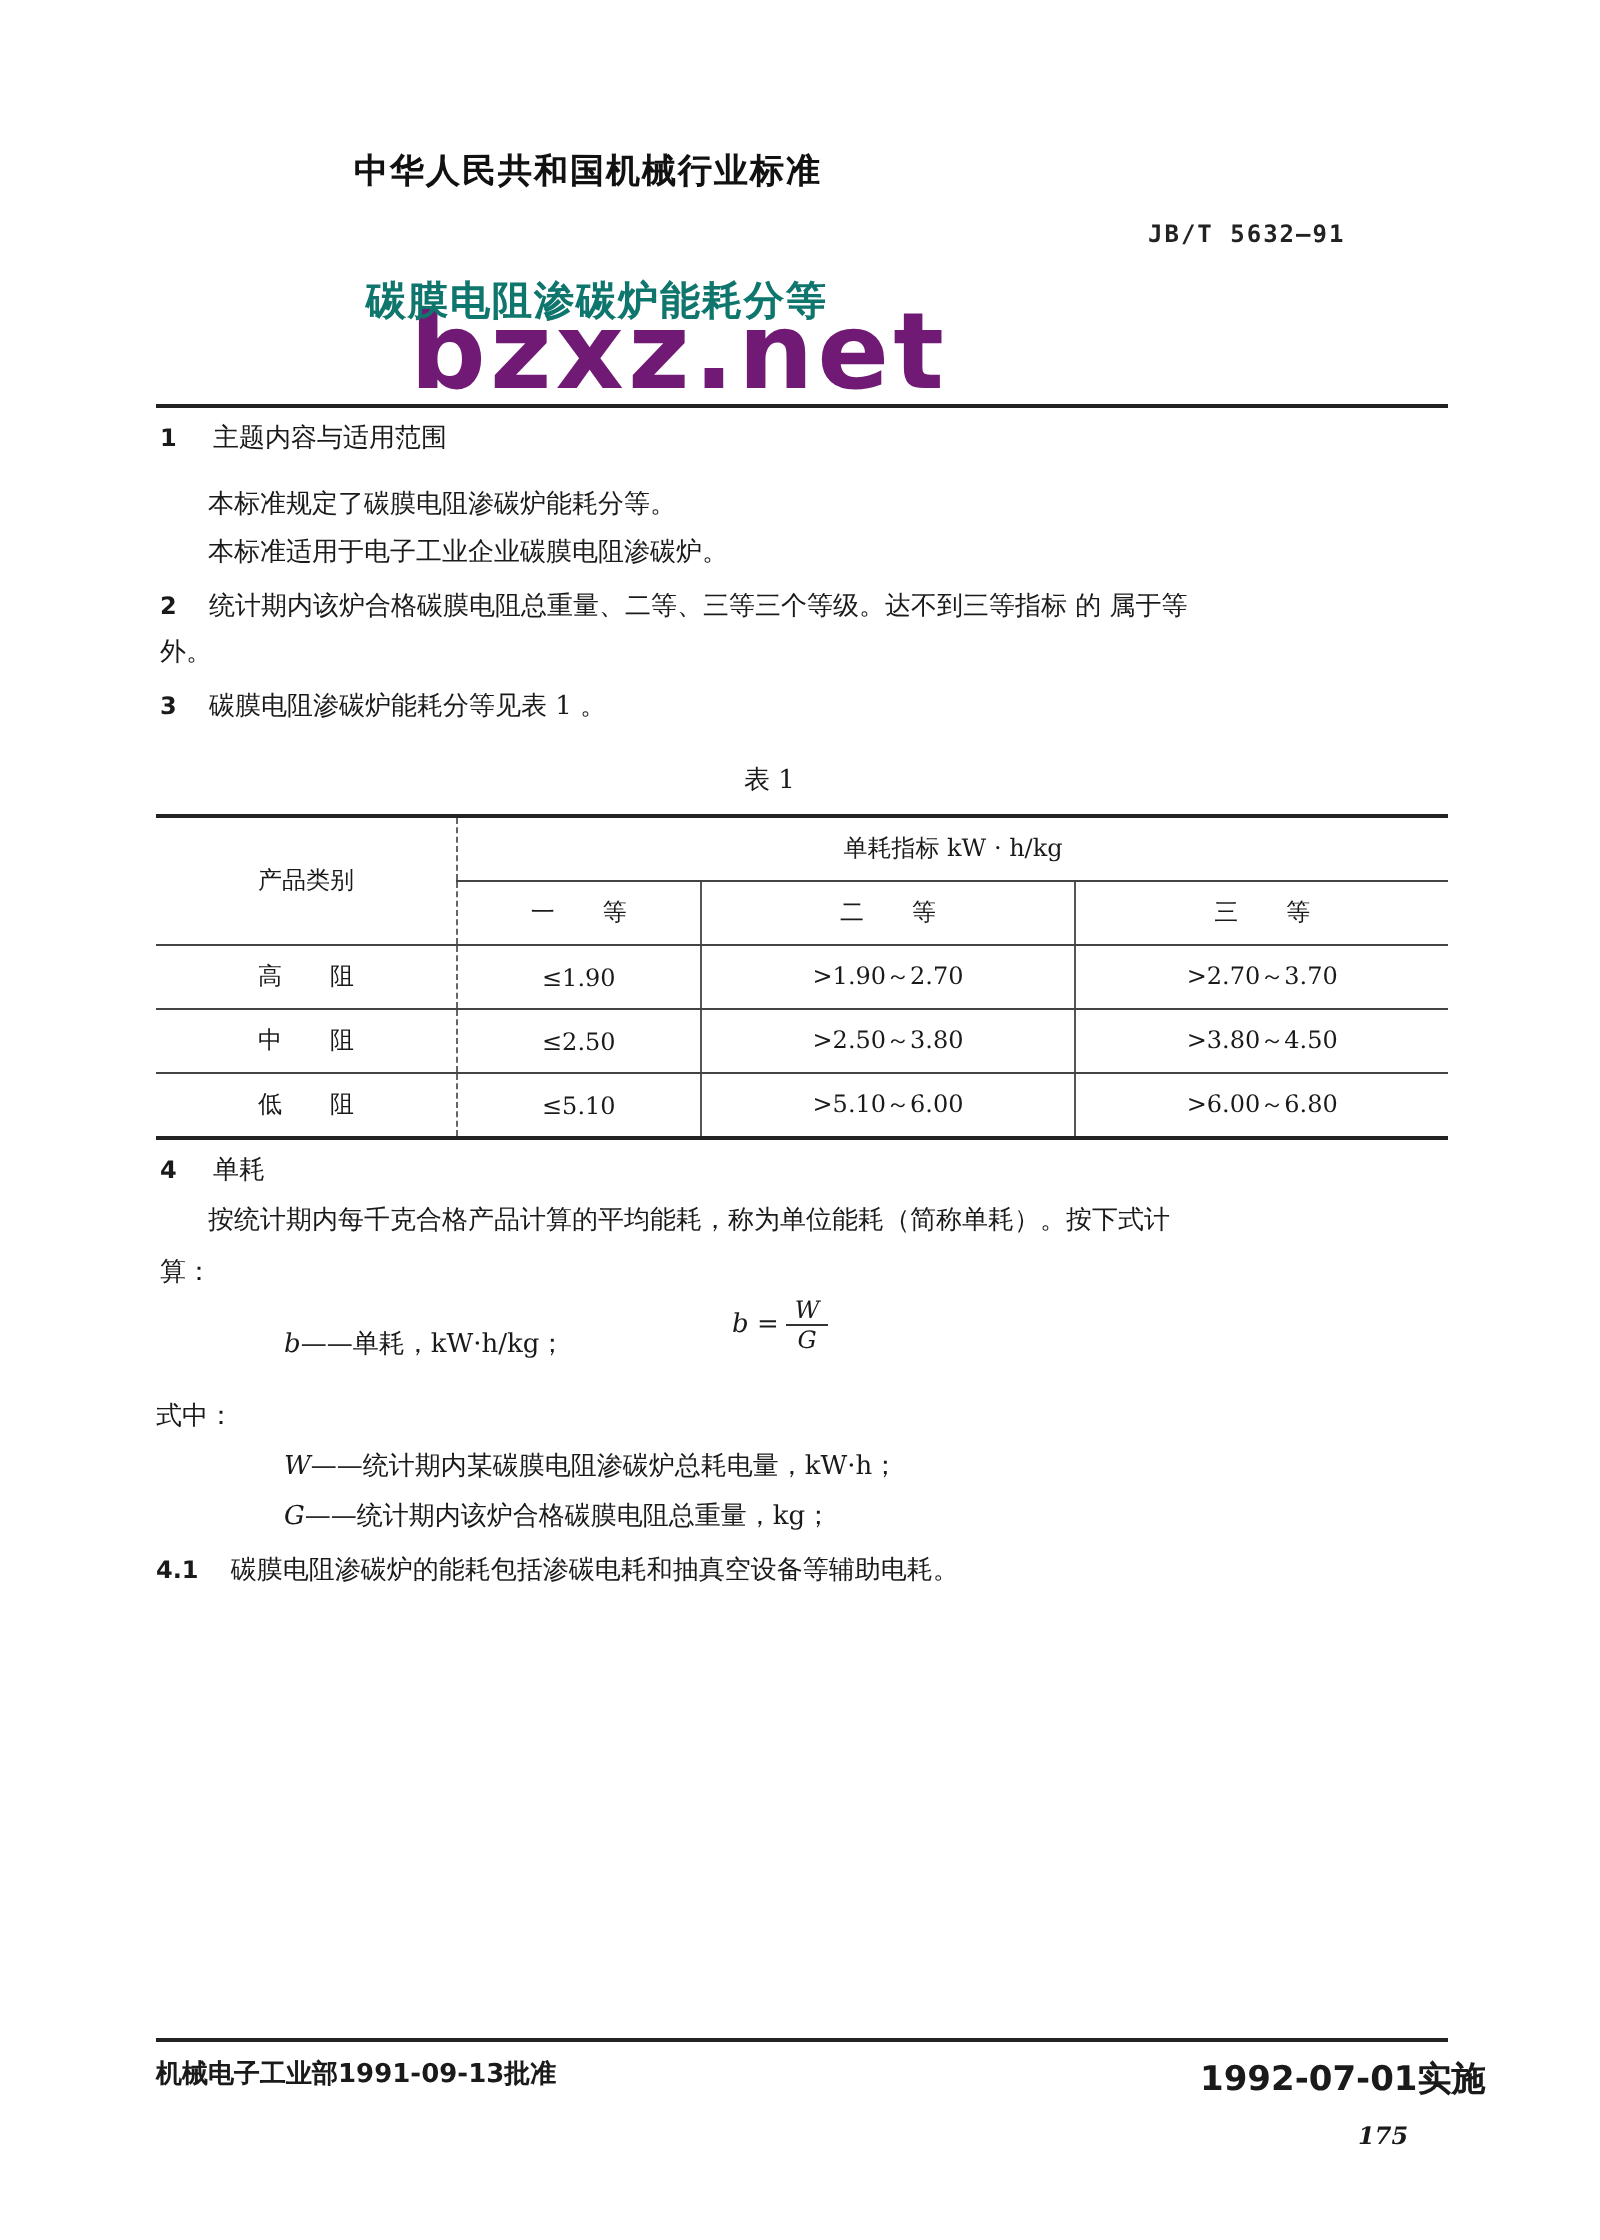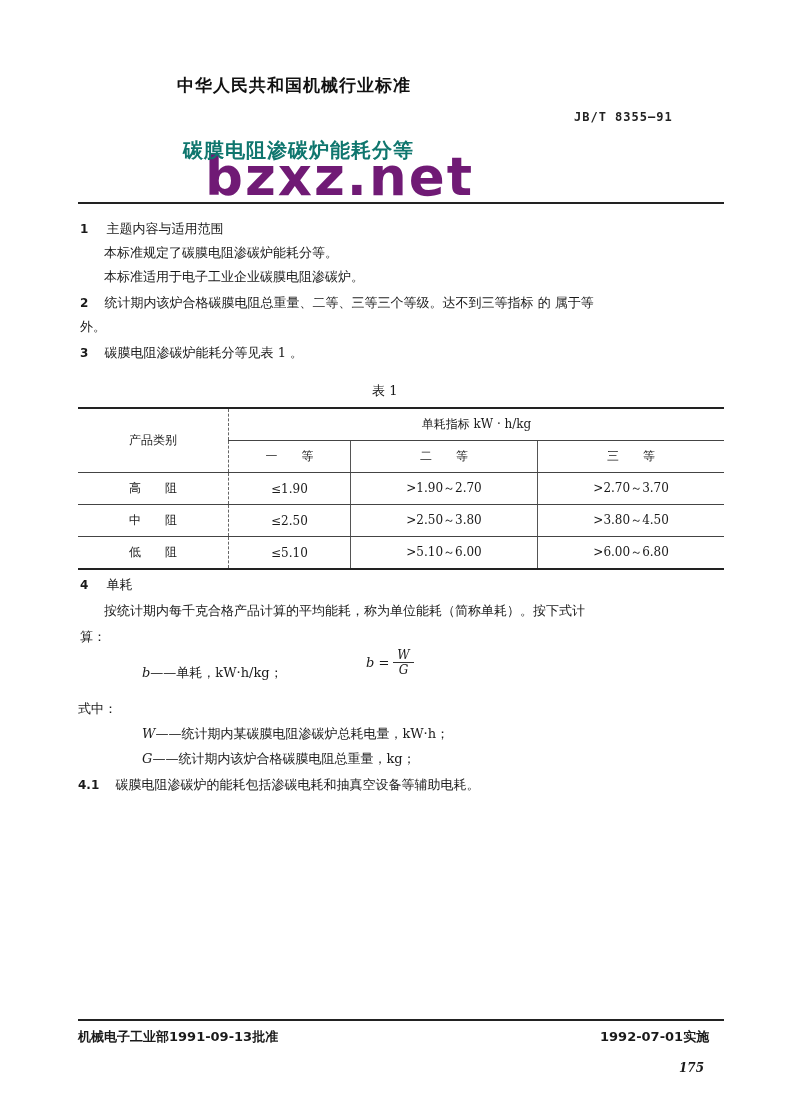--- a/index.html
+++ b/index.html
@@ -16,33 +16,33 @@
   table.t1 { position:absolute; left:78px; top:407px; width:646px; border-collapse:collapse; font-size:12px; }
   table.t1 td { text-align:center; height:29px; border-bottom:1px solid #444; }
   table.t1 tr.top td { border-top:2px solid #222; }
   table.t1 tr.last td { border-bottom:2px solid #222; }
   table.t1 td.cat { border-right:1px dashed #666; width:148px; }
   table.t1 td.mid { border-right:1px solid #555; }
   .formula { left:366px; top:648px; font-size:13px; font-style:italic; display:flex; align-items:center; gap:4px; }
   .frac { display:inline-flex; flex-direction:column; align-items:center; font-size:12px; }
   .frac .num { border-bottom:1px solid #333; padding:0 4px; }
   .footer-left { left:78px; top:1028px; font-family:"DejaVu Sans", sans-serif; font-weight:bold; font-size:13px; }
-  .footer-right { left:600px; top:1028px; font-family:"DejaVu Sans", sans-serif; font-weight:bold; font-size:13px; }
+  .footer-right { left:600px; top:1028px; font-family:"DejaVu Sans", sans-serif; font-weight:bold; font-size:17px; }
   .pageno { left:679px; top:1061px; font-style:italic; font-weight:bold; font-size:12px; }
 </style>
 </head>
 <body>
 
 <div class="abs hdr-org">中华人民共和国机械行业标准</div>
-<div class="abs hdr-code">JB/T 8355—91</div>
+<div class="abs hdr-code">JB/T 5632—91</div>
 <div class="abs watermark">bzxz.net</div>
 <div class="abs hdr-title">碳膜电阻渗碳炉能耗分等</div>
 <div class="abs rule" style="top:202px;"></div>
 
-<div class="abs body-text" style="left:80px;top:220px;">
+<div class="abs body-text" style="left:80px;top:210px;">
   <span class="secno">1</span>
   <span style="margin-left:14px;">主题内容与适用范围</span>
 </div>
 <div class="abs body-text" style="left:104px;top:244px;">本标准规定了碳膜电阻渗碳炉能耗分等。</div>
 <div class="abs body-text" style="left:104px;top:268px;">本标准适用于电子工业企业碳膜电阻渗碳炉。</div>
 
 <div class="abs body-text" style="left:80px;top:294px;">
   <span class="secno">2</span>
   <span style="margin-left:12px;">统计期内该炉合格碳膜电阻总重量、二等、三等三个等级。达不到三等指标 的 属于等</span>
 </div>

